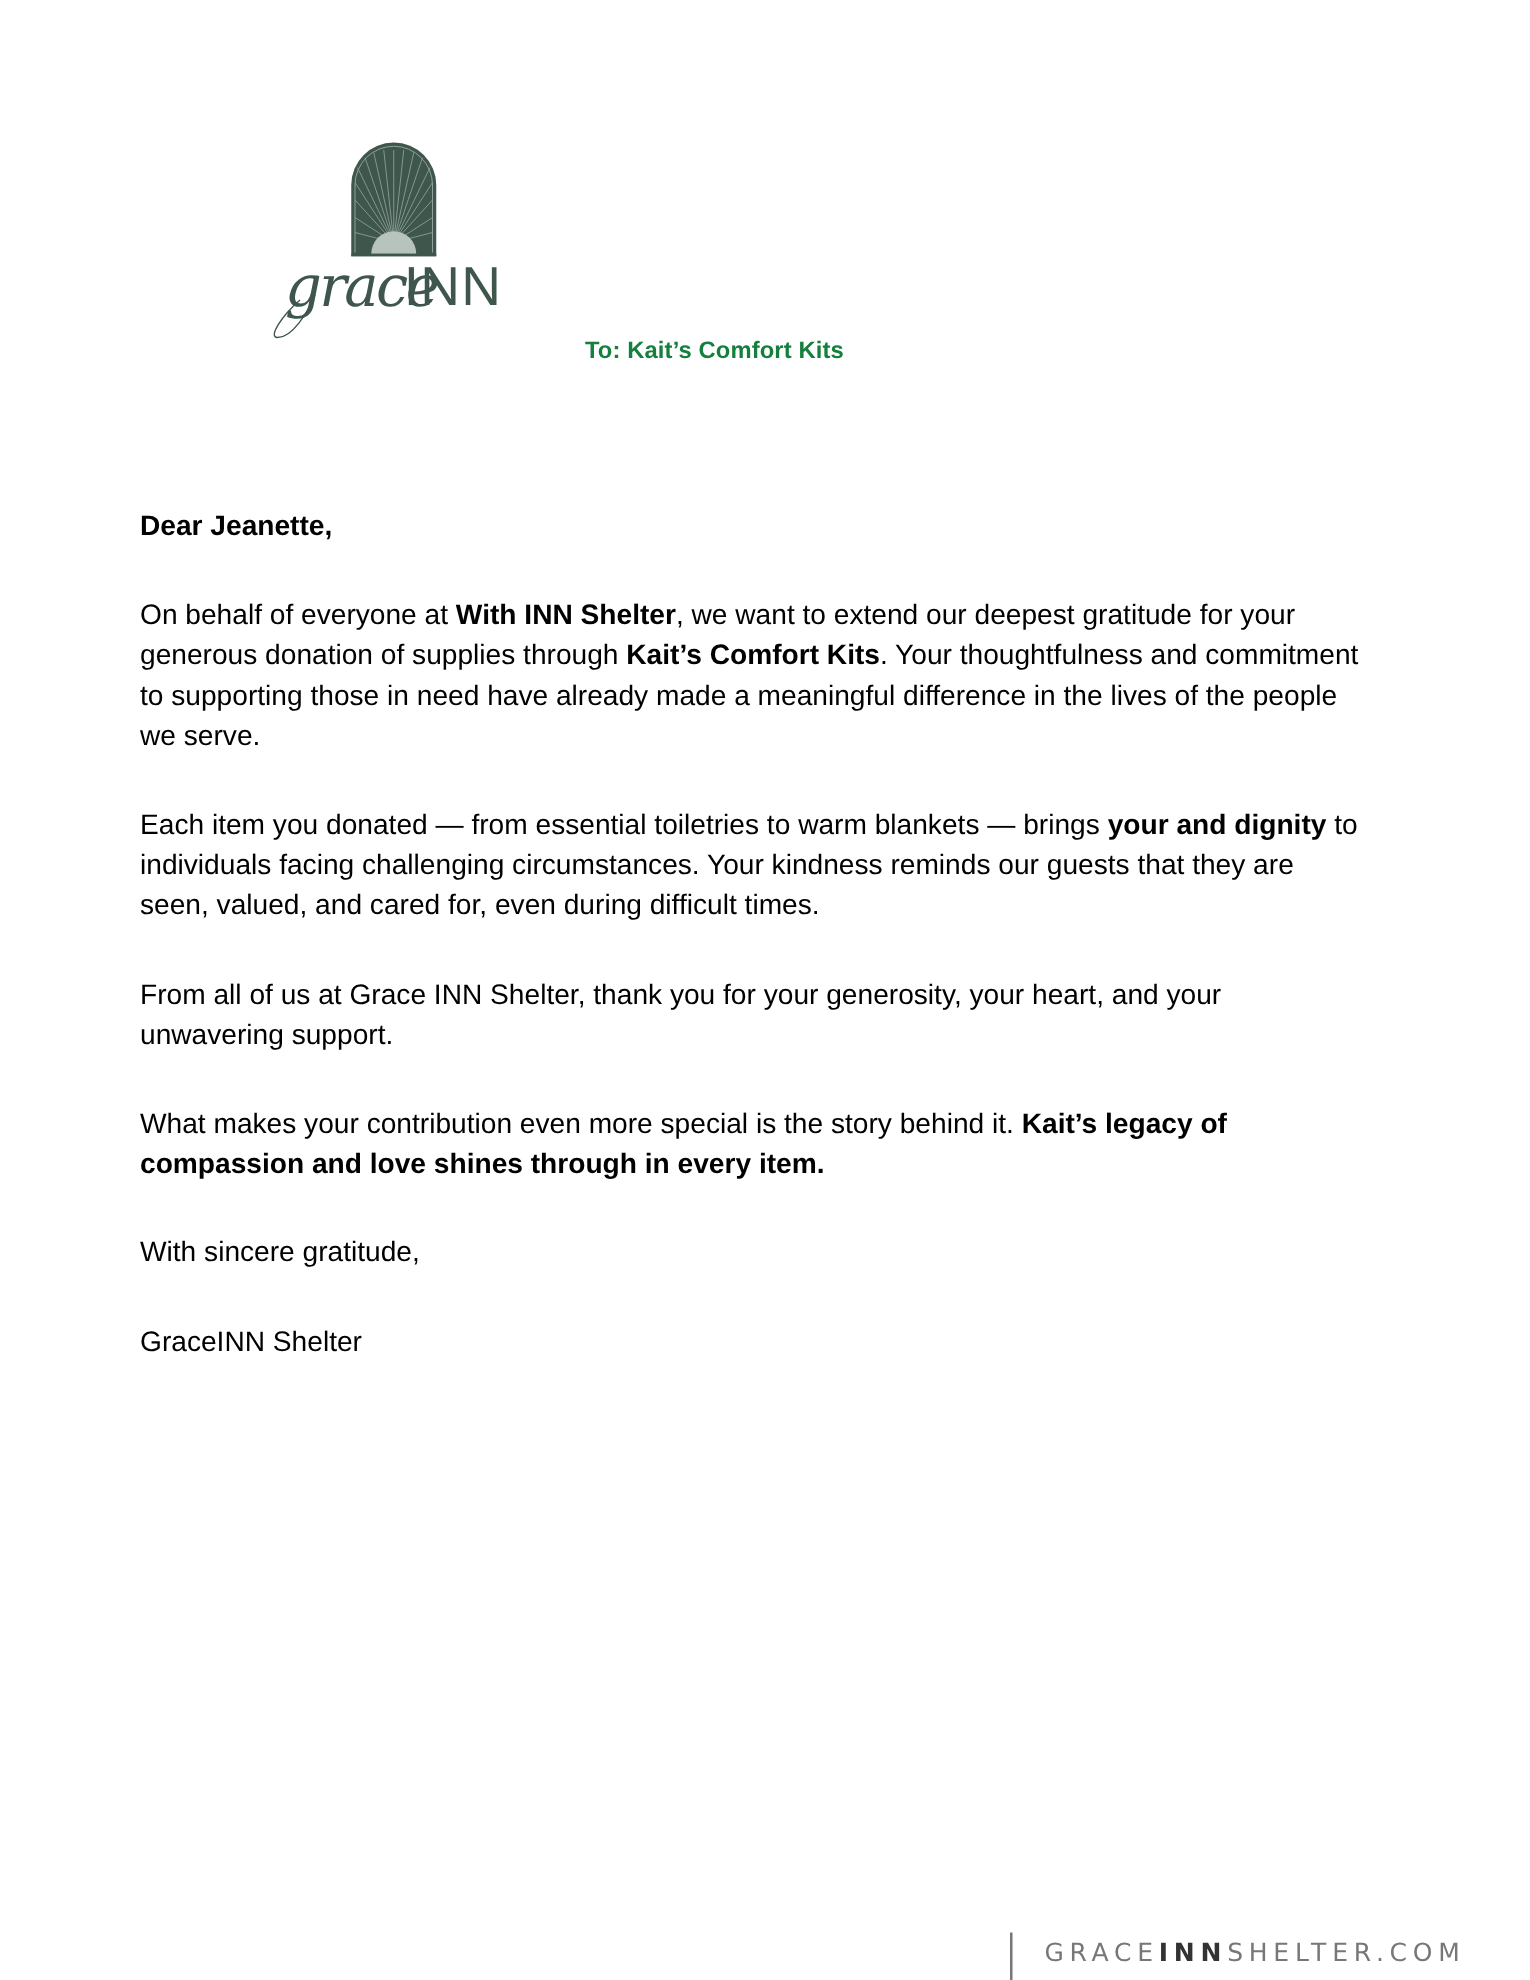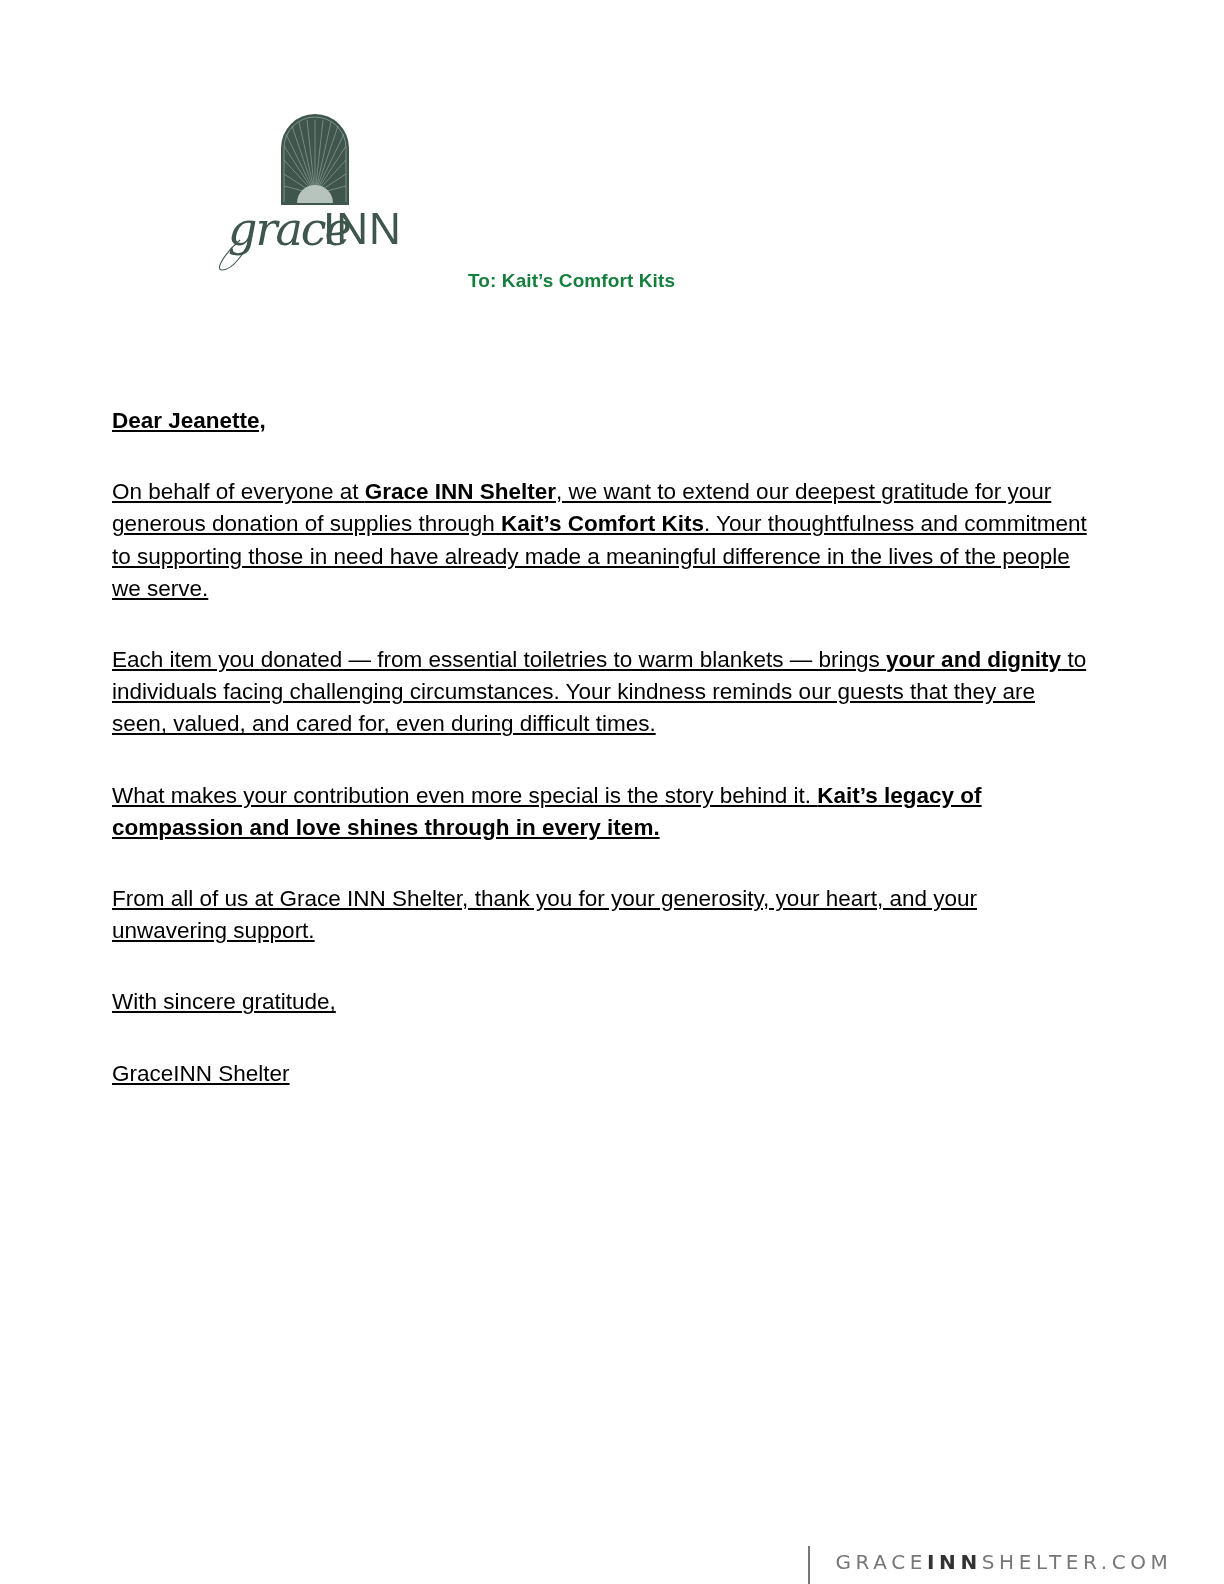--- a/index.html
+++ b/index.html
@@ -33,21 +33,20 @@
       letter-spacing: 0.1px;
     }
     .letter {
       position: absolute;
       left: 112px;
       top: 405px;
       width: 980px;
       font-size: 22.5px;
       line-height: 32.2px;
       color: #000;
-      text-decoration: underline;
     }
     .letter p {
       margin: 0 0 39px 0;
     }
     .letter p.greeting { margin-bottom: 39px; }
     .letter b { font-weight: bold; }
     .footer {
       position: absolute;
       left: 808px;
       top: 1546px;
@@ -112,27 +111,27 @@
 
     <text x="111" y="132" font-family="'Liberation Sans', sans-serif" font-size="44" font-weight="normal" fill="#3f564d" letter-spacing="1" style="font-stretch:condensed">INN</text>
   </svg>
 </div>
 
 <div class="to-line">To: Kait’s Comfort Kits</div>
 
 <div class="letter">
   <p class="greeting"><b>Dear Jeanette,</b></p>
 
-  <p><span>On behalf of everyone at </span><b>Grace INN Shelter</b><span>, we want to extend our deepest gratitude for your generous donation of supplies through </span><b>Kait’s Comfort Kits</b><span>. Your thoughtfulness and commitment to supporting those in need have already made a meaningful difference in the lives of the people we serve.</span></p>
+  <p><span>On behalf of everyone at </span><b>With INN Shelter</b><span>, we want to extend our deepest gratitude for your generous donation of supplies through </span><b>Kait’s Comfort Kits</b><span>. Your thoughtfulness and commitment to supporting those in need have already made a meaningful difference in the lives of the people we serve.</span></p>
 
   <p><span>Each item you donated — from essential toiletries to warm blankets — brings </span><b>your and dignity</b><span> to individuals facing challenging circumstances. Your kindness reminds our guests that they are seen, valued, and cared for, even during difficult times.</span></p>
 
+  <p>From all of us at Grace INN Shelter, thank you for your generosity, your heart, and your unwavering support.</p>
+
   <p><span>What makes your contribution even more special is the story behind it. </span><b>Kait’s legacy of compassion and love shines through in every item.</b></p>
-
-  <p>From all of us at Grace INN Shelter, thank you for your generosity, your heart, and your unwavering support.</p>
 
   <p>With sincere gratitude,</p>
 
   <p>GraceINN Shelter</p>
 </div>
 
 <div class="footer">
   <div class="footer-rule"></div>
   <div class="footer-url"><span>GRACE</span><span class="strong">INN</span><span>SHELTER.COM</span></div>
 </div>

